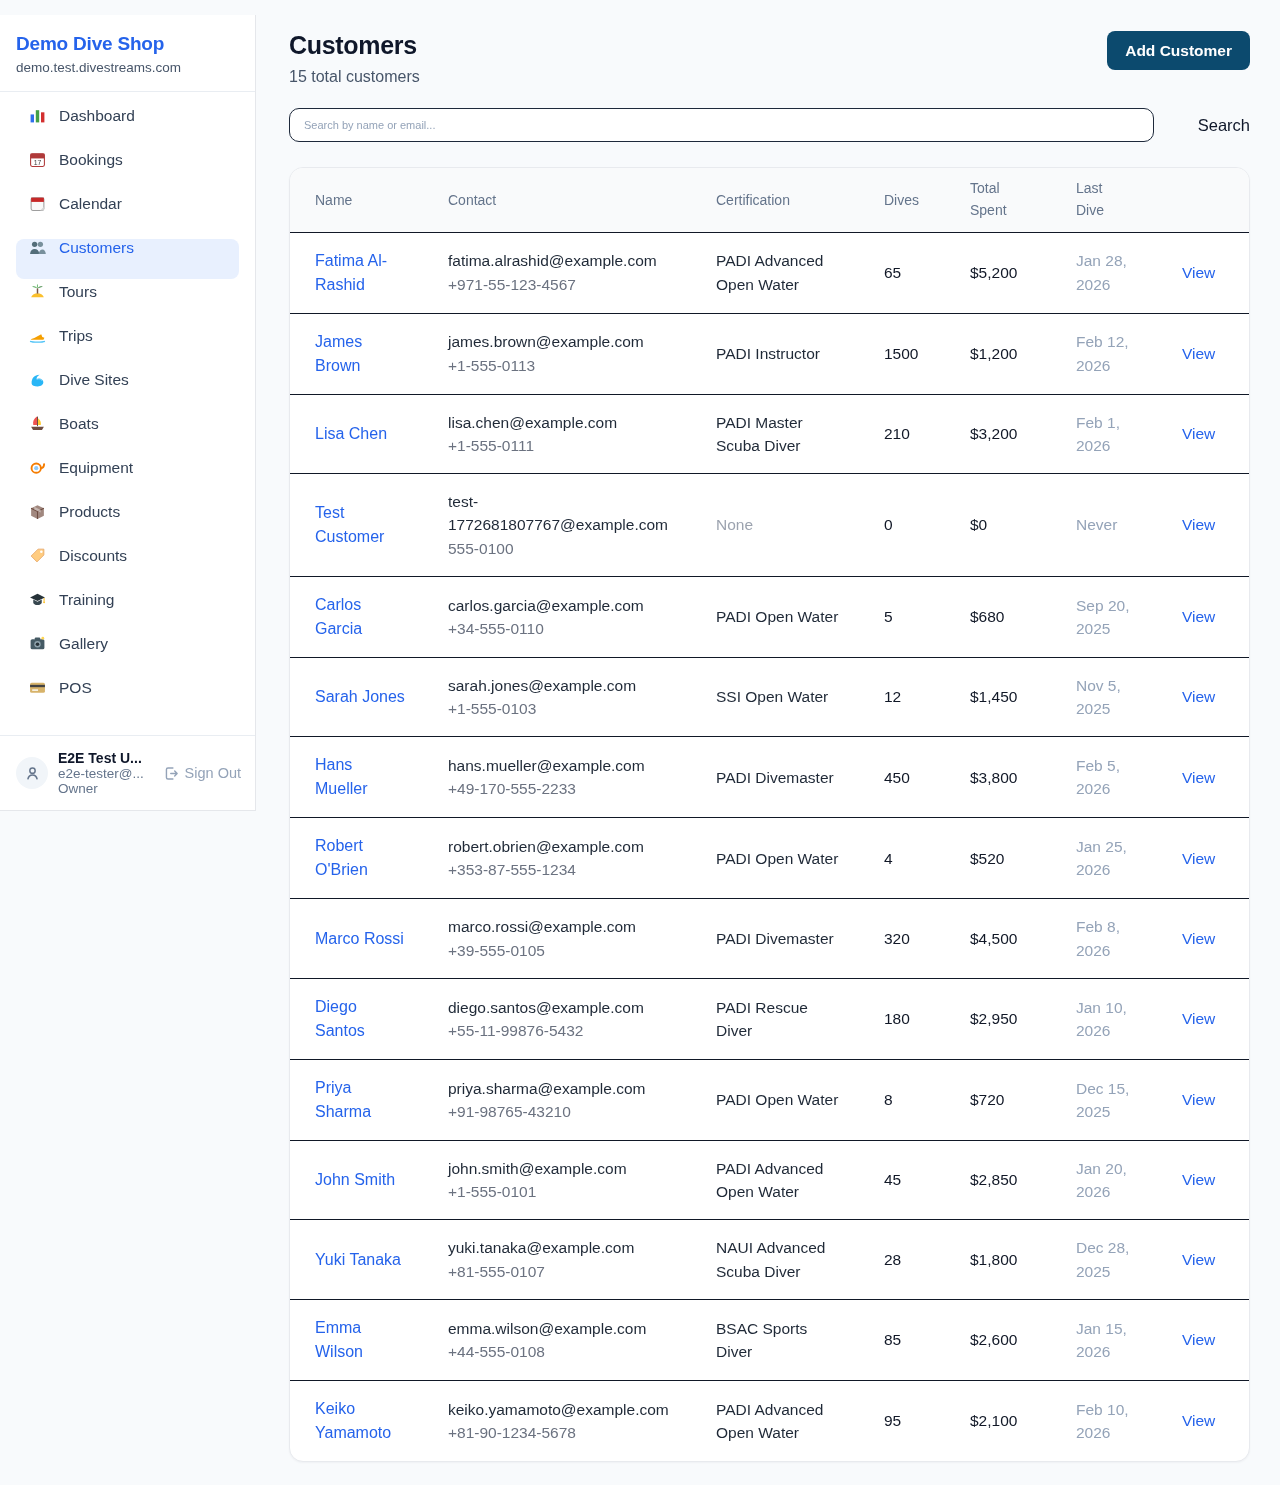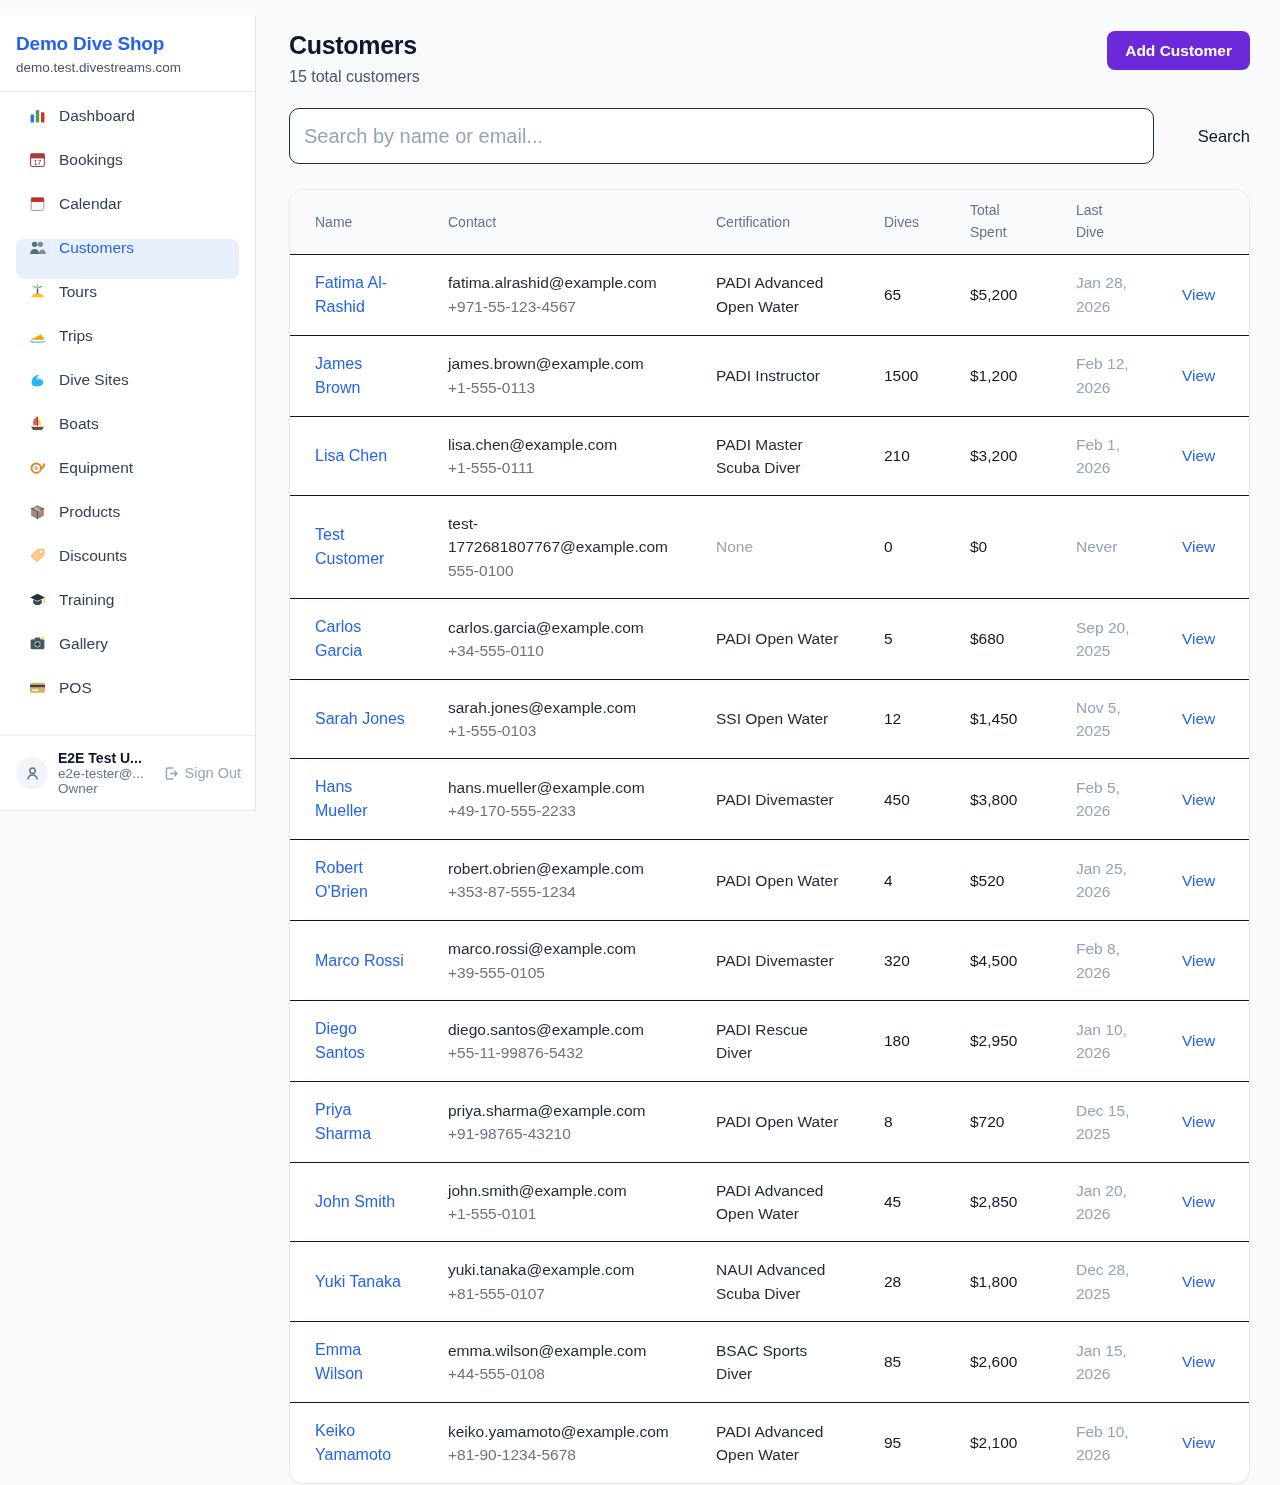--- a/index.html
+++ b/index.html
@@ -52,31 +52,31 @@
     margin-left: auto; display: flex; align-items: center; gap: 6px;
     color: #94a3b8; font-size: 14.5px; cursor: pointer; white-space: nowrap;
   }
 
   
   .main { margin-left: 257px; padding: 31px 30px 24px 32px; }
   .page-header { display: flex; justify-content: space-between; align-items: flex-start; }
   .page-title { font-size: 25px; font-weight: 700; color: #0f172a; letter-spacing: -0.3px; }
   .page-subtitle { font-size: 16px; color: #475569; margin-top: 8px; }
   .btn-primary {
-    background: #6d28d9; color: #fff; border: none; cursor: pointer;
+    background: #0c4a6e; color: #fff; border: none; cursor: pointer;
     font-family: inherit; font-size: 15.5px; font-weight: 600;
     padding: 0 18px; height: 39px; border-radius: 8px;
   }
 
   .search-row { display: flex; align-items: center; margin-top: 22px; }
   .search-input {
-    flex: 1; height: 56px;
+    flex: 1; height: 34px;
     border: 1.5px solid #1e293b; border-radius: 10px;
     background: #fff; padding: 0 14px;
-    font-family: inherit; font-size: 20px; color: #0c4a6e;
+    font-family: inherit; font-size: 11px; color: #0c4a6e;
   }
   .search-input::placeholder { color: #94a3b8; }
   .search-btn {
     width: 96px; text-align: right; background: none; border: none; cursor: pointer;
     font-family: inherit; font-size: 16.5px; color: #0f172a;
   }
 
   
   .table-card {
     margin-top: 25px;

